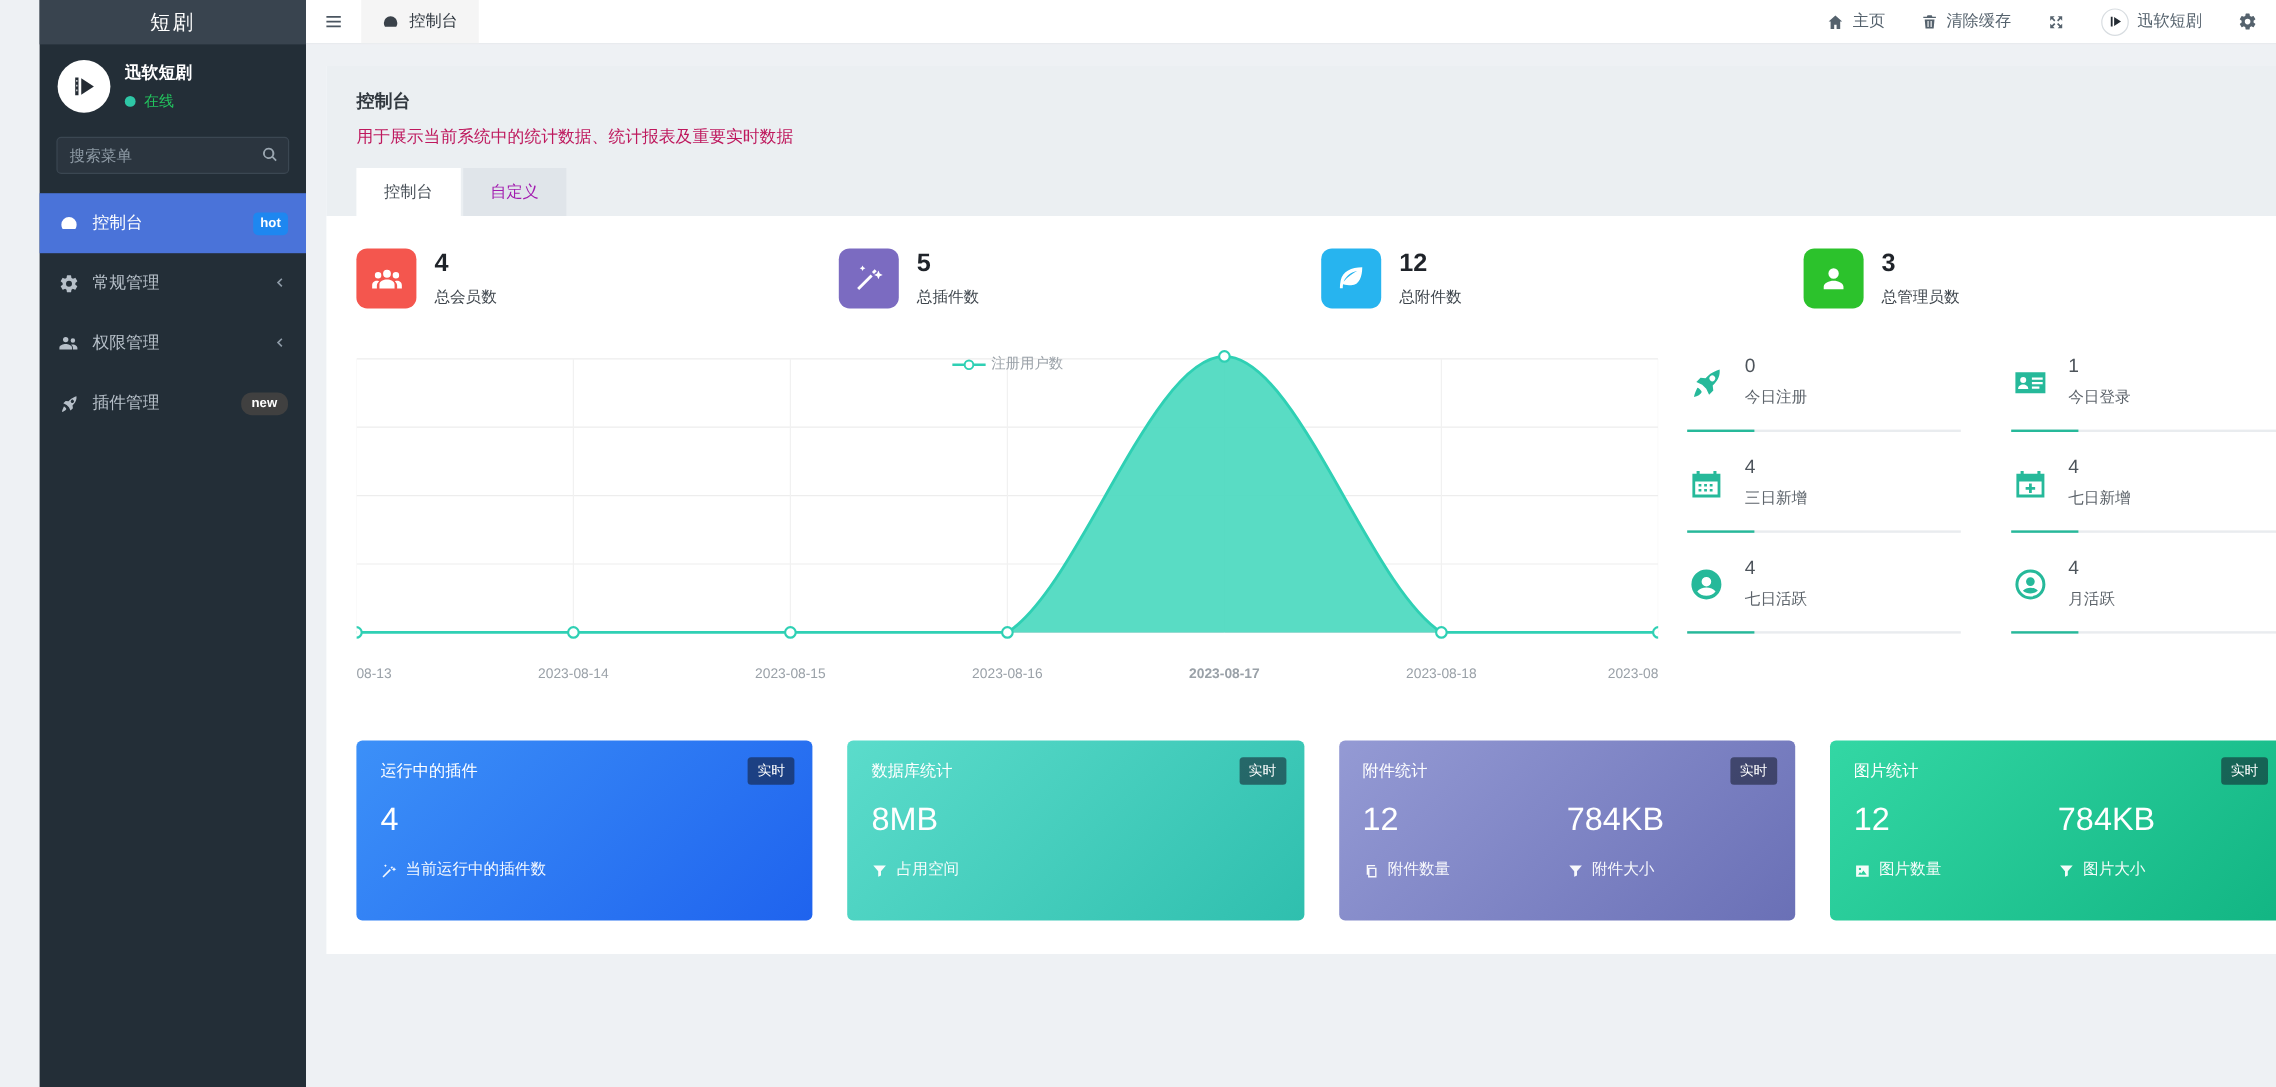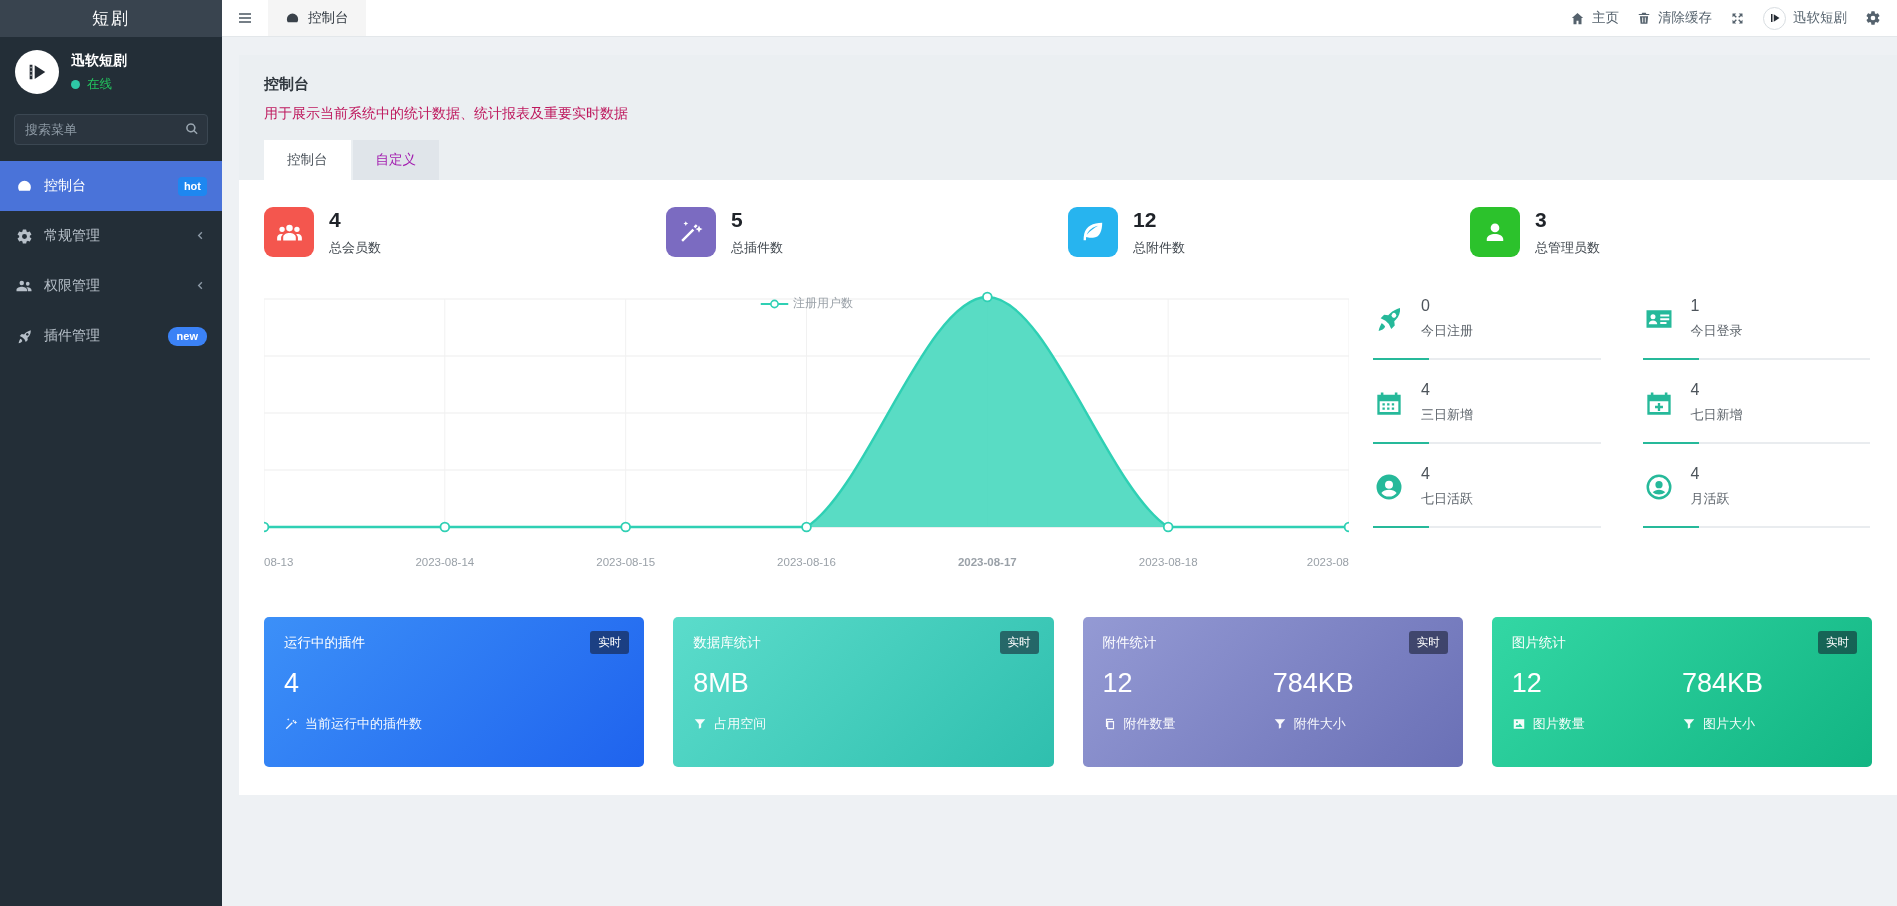--- a/index.html
+++ b/index.html
@@ -1,18 +1,18 @@
 <!DOCTYPE html>
 <html><head>
 <meta charset="utf-8">
 <style>
   * { box-sizing: border-box; }
   html,body { margin:0; padding:0; width:1897px; height:906px; overflow:hidden;
     font-family:"Liberation Sans","DejaVu Sans",sans-serif; background:#eef1f4; }
-  .app { display:flex; width:1897px; height:906px; }
+  .app { display:flex; width:1897px; height:906px;padding-left:33px; }
 
   
   .sidebar { width:222px; flex:0 0 222px; background:#232e37; color:#b7c0c9; height:906px; }
   .brand { height:37px; line-height:37px; background:#39444f; color:#fff; text-align:center;
     font-size:17px; letter-spacing:2px; cursor:pointer; }
   .user-panel { display:flex; align-items:center; gap:12px; padding:13px 15px 10px; }
   .avatar { width:44px; height:44px; border-radius:50%; background:#fff; color:#242b33;
     display:flex; align-items:center; justify-content:center; flex:0 0 44px; }
   .user-name { color:#fff; font-weight:bold; font-size:14px; }
   .user-status { display:flex; align-items:center; gap:7px; margin-top:6px; color:#22c55e; font-size:12.5px; }
@@ -22,30 +22,30 @@
     border-radius:4px; color:#b9c3cc; font-size:13px; padding:0 32px 0 10px; outline:none; }
   .search-box input::placeholder { color:#8e9aa5; }
   .search-btn { position:absolute; right:9px; top:8px; color:#9aa6b0; cursor:pointer; }
   .menu { margin-top:12px; }
   .menu-item { height:50px; display:flex; align-items:center; gap:11px; padding:0 15px;
     font-size:14px; color:#b7c0c9; cursor:pointer; }
   .menu-item.active { background:#4a73d9; color:#fff; }
   .mi-icon { width:18px; display:flex; justify-content:center; color:inherit; }
   .badge { margin-left:auto; font-size:11px; font-weight:bold; color:#fff; line-height:1; }
   .badge.hot { background:#1e87f0; padding:4px 6px; border-radius:4px; }
-  .badge.new { background:#3b82f6; padding:4px 9px; border-radius:9px; }
+  .badge.new { background:#404040; padding:4px 9px; border-radius:9px; }
   .chev { margin-left:auto; color:#8d9aa6; width:12px; }
 
   
   .main { flex:1; display:flex; flex-direction:column; height:906px; overflow:hidden; }
   .topbar { height:37px; background:#fff; border-bottom:1px solid #e3e7ea; display:flex; align-items:stretch; flex:0 0 37px; }
   .hamburger { width:46px; display:flex; align-items:center; justify-content:center; color:#4a5560; cursor:pointer; }
   .topbar-tab { background:#f5f5f5; display:flex; align-items:center; gap:8px; padding:0 17px;
     font-size:13.5px; color:#303840; cursor:pointer; }
-  .topbar-right { margin-left:auto; display:flex; align-items:center; gap:18px; padding-right:16px;
+  .topbar-right { margin-left:auto; display:flex; align-items:center; gap:30px; padding-right:16px;
     color:#55626d; font-size:13.5px; }
   .tb-item { display:flex; align-items:center; gap:7px; cursor:pointer; white-space:nowrap; }
   .tb-avatar { width:23px; height:23px; border-radius:50%; background:#fff; border:1px solid #d8dde1;
     color:#242b33; display:flex; align-items:center; justify-content:center; }
 
   .content { flex:1; padding:18px 0 0 17px; overflow:hidden; }
   .panel { background:#fff; width:1658px; }
   .panel-head { background:#ebeff2; padding:20px 25px 0; }
   .panel-title { font-size:15px; font-weight:bold; color:#31383f; }
   .panel-desc { font-size:14px; color:#be185d; margin-top:11px; }
@@ -82,21 +82,21 @@
   
   .cards-row { display:grid; grid-template-columns:repeat(4,1fr); gap:29px; margin-top:36px; }
   .gcard { border-radius:5px; color:#fff; padding:17px 20px 15px; height:150px; position:relative; }
   .gcard-title { font-size:13.5px; }
   .rt-badge { position:absolute; right:15px; top:14px; background:rgba(18,24,40,0.55);
     padding:4px 8px; border-radius:3px; font-size:11.5px; }
   .gcard-stats { display:flex; margin-top:16px; }
   .gstat { width:50%; }
   .gstat.single { width:100%; }
   .gval { font-size:27px; font-weight:400; }
-  .glabel { margin-top:16px; font-size:13px; display:flex; align-items:center; gap:7px; opacity:.95; }
+  .glabel { margin-top:16px; font-size:13px; display:flex; align-items:flex-end; gap:7px; opacity:.95; }
   .icon-14 { width:14px; height:14px; }
 </style>
 </head>
 <body>
 
 <div class="app">
 
   <aside class="sidebar">
     <div class="brand">短剧</div>
 

